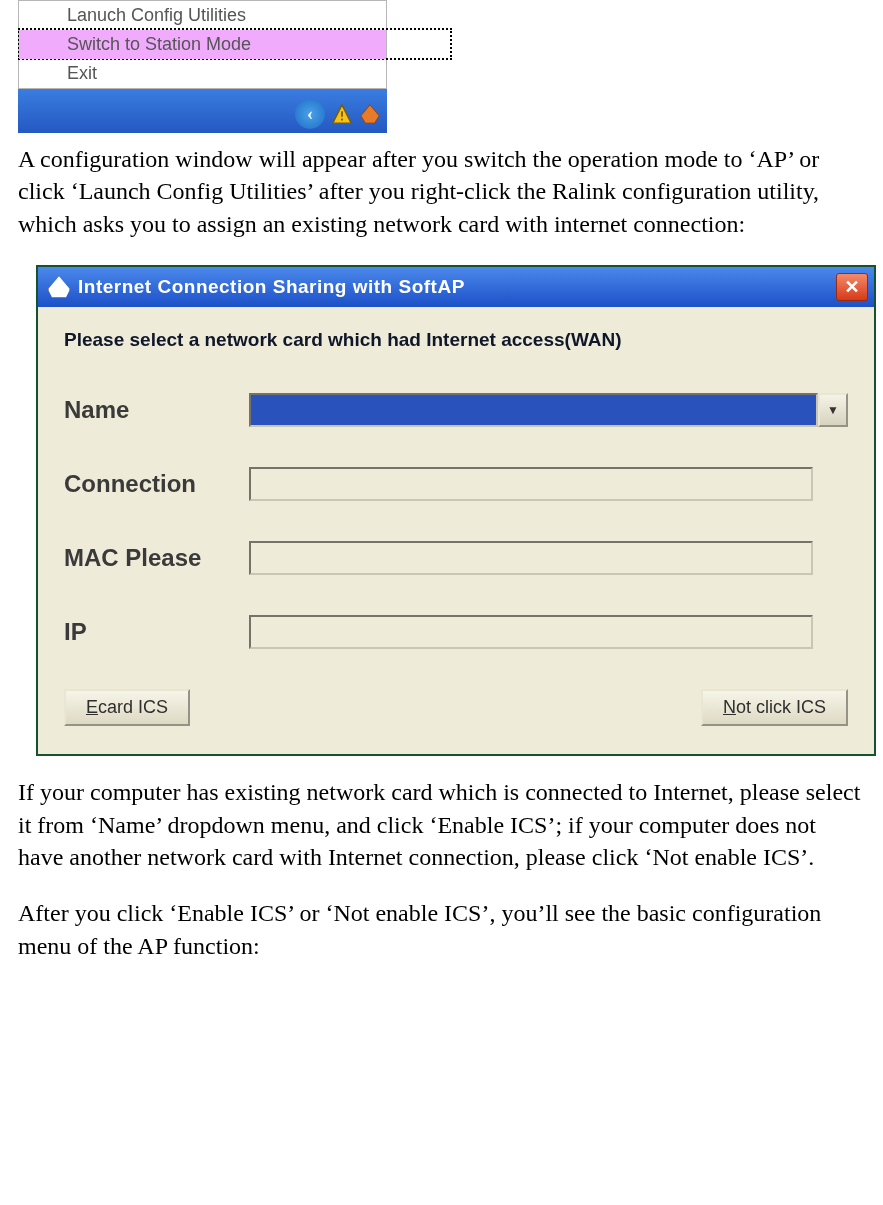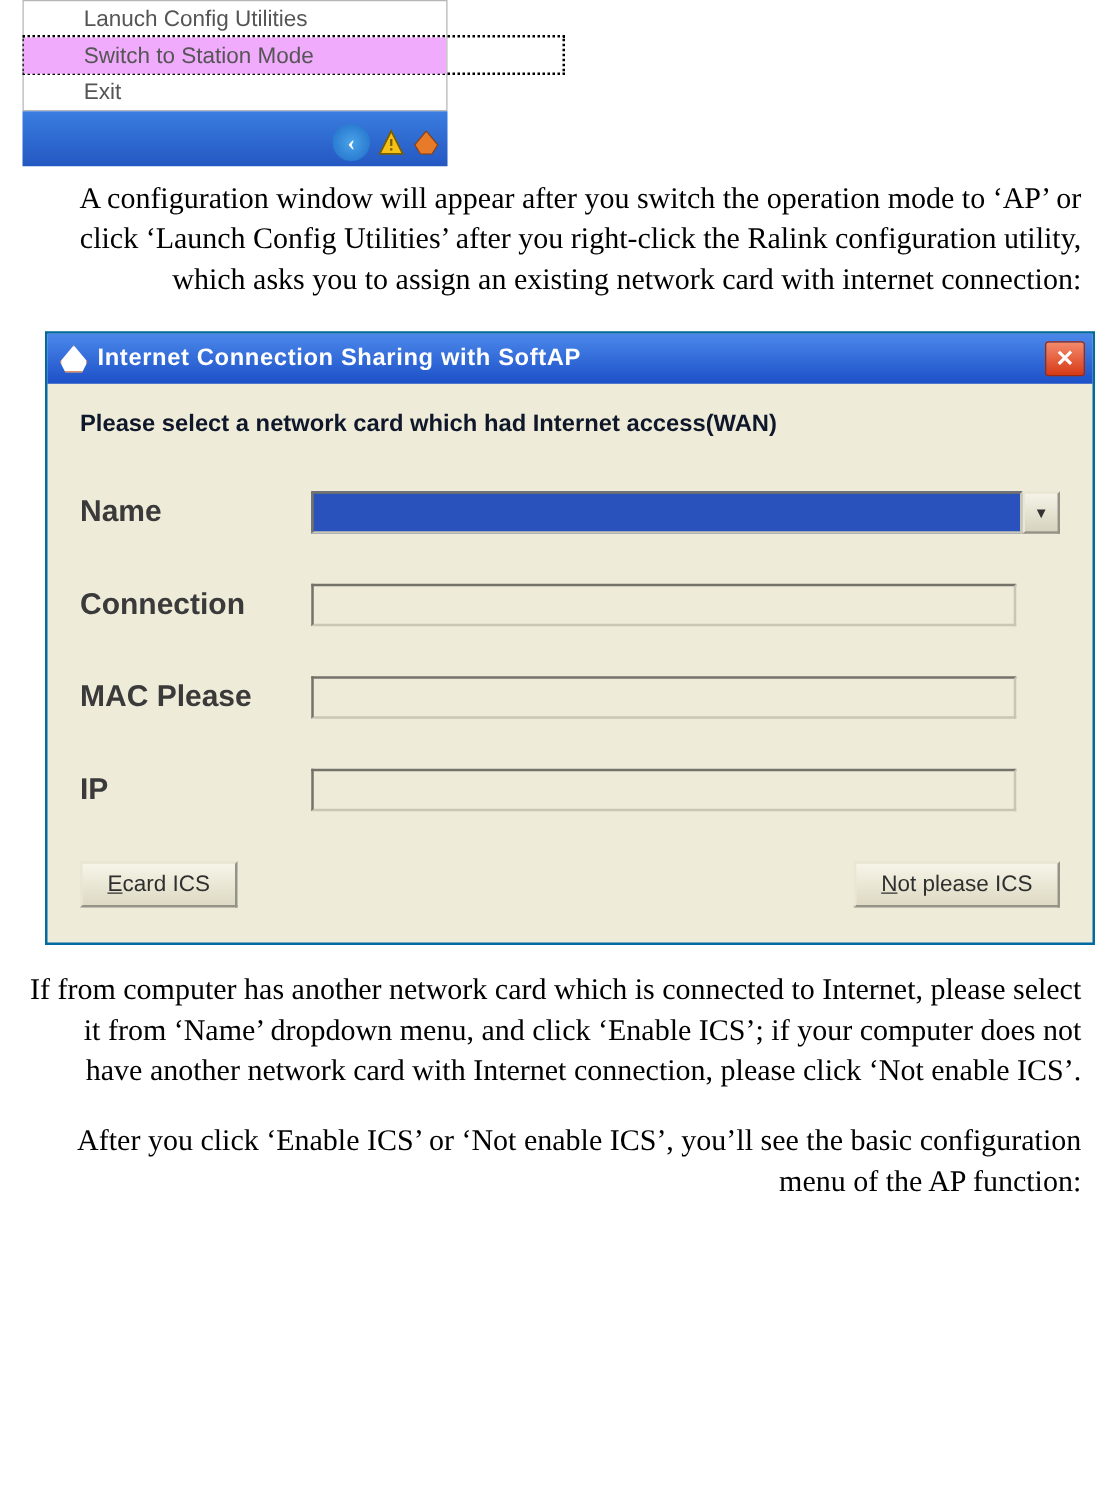--- a/index.html
+++ b/index.html
@@ -10,26 +10,25 @@
     color: #000;
     background: #fff;
     width: 883px;
   }
   .content {
     padding: 0 18px 40px 18px;
   }
   p {
     margin: 10px 0 24px 0;
     line-height: 1.35;
-    text-align: right;
   }
 
   
   .mini-shot {
-    width: 340px;
+    width: 369px;
     margin: 0 0 4px 18px;
     position: relative;
   }
   .menu-box {
     background: #fff;
     border: 1px solid #b6b6b6;
     font-family: Tahoma, sans-serif;
     font-size: 18px;
     color: #555;
   }
@@ -67,21 +66,21 @@
     width: 30px; height: 30px; border-radius: 50%;
     background: radial-gradient(#4aa3e8, #1d6bc7);
     display: flex; align-items: center; justify-content: center;
     color:#fff; font-size:18px; font-weight:bold;
   }
 
   
   .dialog {
     width: 836px;
     margin: 25px 0 20px 18px;
-    border: 2px solid #0369a1;
+    border: 2px solid #14532d;
     background: #eeebd9;
     font-family: Tahoma, sans-serif;
   }
   .titlebar {
     height: 40px;
     background: linear-gradient(#4b88ea, #1c50c8);
     display: flex;
     align-items: center;
     justify-content: space-between;
     padding: 0 6px 0 10px;
@@ -240,22 +239,22 @@
       <div class="ro-field"></div>
     </div>
 
     <div class="form-row">
       <div class="lbl">IP</div>
       <div class="ro-field"></div>
     </div>
 
     <div class="btn-row">
       <button class="win-btn"><span class="ul">E</span><span>card ICS</span></button>
-      <button class="win-btn"><span class="ul">N</span><span>ot please ICS</span></button>
+      <button class="win-btn"><span class="ul">N</span><span>ot click ICS</span></button>
     </div>
   </div>
 </div>
 
-<p>If from computer has another network card which is connected to Internet, please select it from ‘Name’ dropdown menu, and click ‘Enable ICS’; if your computer does not have another network card with Internet connection, please click ‘Not enable ICS’.</p>
+<p>If your computer has existing network card which is connected to Internet, please select it from ‘Name’ dropdown menu, and click ‘Enable ICS’; if your computer does not have another network card with Internet connection, please click ‘Not enable ICS’.</p>
 
 <p>After you click ‘Enable ICS’ or ‘Not enable ICS’, you’ll see the basic configuration menu of the AP function:</p>
 
 </div>
 
 </body></html>

